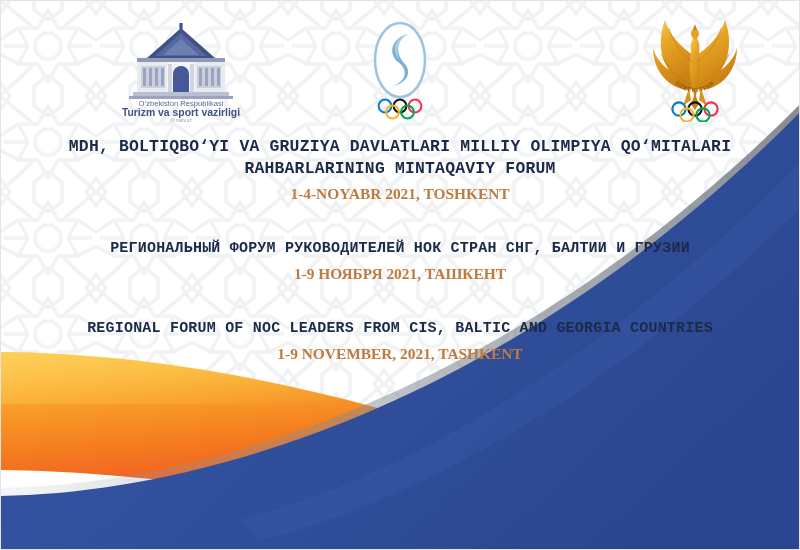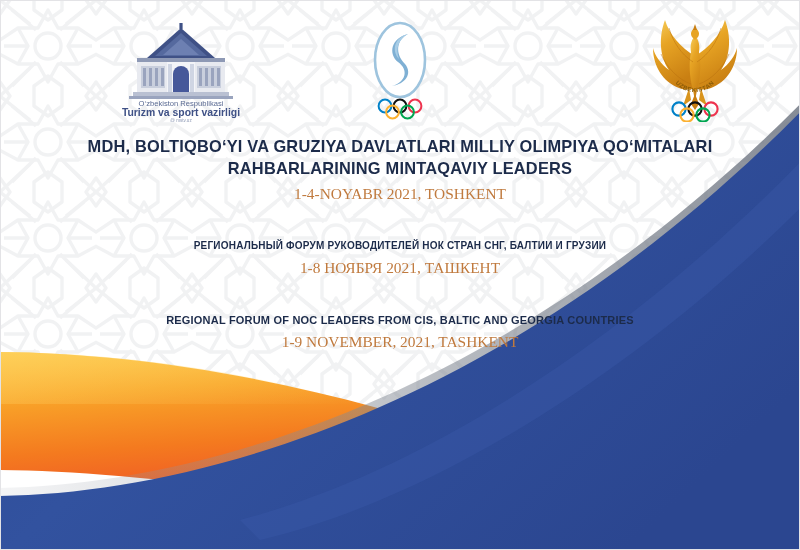--- a/index.html
+++ b/index.html
@@ -47,34 +47,34 @@
     position:absolute;
     left:0; top:136px; width:800px;
     z-index:12;
     text-align:center;
   }
   .block { margin-bottom:0; }
   .block-uz { margin-bottom:34px; }
   .block-ru { margin-bottom:34px; }
 
   .head-line {
-    font-family:Liberation Sans, sans-serif;
+    font-family:Liberation Mono, monospace;
     font-weight:bold;
     color:#1c2b4a;
     letter-spacing:.2px;
     line-height:1.32;
     white-space:nowrap;
   }
   .head-uz  { font-size:16.4px; }
-  .head-ru  { font-size:10px; }
-  .head-en  { font-size:11px; }
+  .head-ru  { font-size:15px; }
+  .head-en  { font-size:15px; }
 
   .date-line {
     font-family:"Liberation Serif", serif;
-    font-weight:normal;
+    font-weight:bold;
     color:#c07a3e;
     font-size:15.4px;
     line-height:1.5;
     margin-top:3px;
     white-space:nowrap;
   }
 
   .sr { position:absolute; width:1px; height:1px; overflow:hidden; clip:rect(0 0 0 0); }
 </style>
 </head>
@@ -281,27 +281,27 @@
         </g>
       </svg>
       <span class="sr">UZBEKISTAN</span>
     </div>
   </div>
 
   <div class="text-area">
 
     <div class="block block-uz">
       <div class="head-line head-uz">MDH, BOLTIQBO‘YI VA GRUZIYA DAVLATLARI MILLIY OLIMPIYA QO‘MITALARI</div>
-      <div class="head-line head-uz">RAHBARLARINING MINTAQAVIY LEADERS</div>
+      <div class="head-line head-uz">RAHBARLARINING MINTAQAVIY FORUM</div>
       <div class="date-line">1-4-NOYABR 2021, TOSHKENT</div>
     </div>
 
     <div class="block block-ru">
       <div class="head-line head-ru">РЕГИОНАЛЬНЫЙ ФОРУМ РУКОВОДИТЕЛЕЙ НОК СТРАН СНГ, БАЛТИИ И ГРУЗИИ</div>
-      <div class="date-line">1-8 НОЯБРЯ 2021, ТАШКЕНТ</div>
+      <div class="date-line">1-9 НОЯБРЯ 2021, ТАШКЕНТ</div>
     </div>
 
     <div class="block block-en">
       <div class="head-line head-en">REGIONAL FORUM OF NOC LEADERS FROM CIS, BALTIC AND GEORGIA COUNTRIES</div>
       <div class="date-line">1-9 NOVEMBER, 2021, TASHKENT</div>
     </div>
   </div>
 
   <div class="frame"></div>
 </div>

